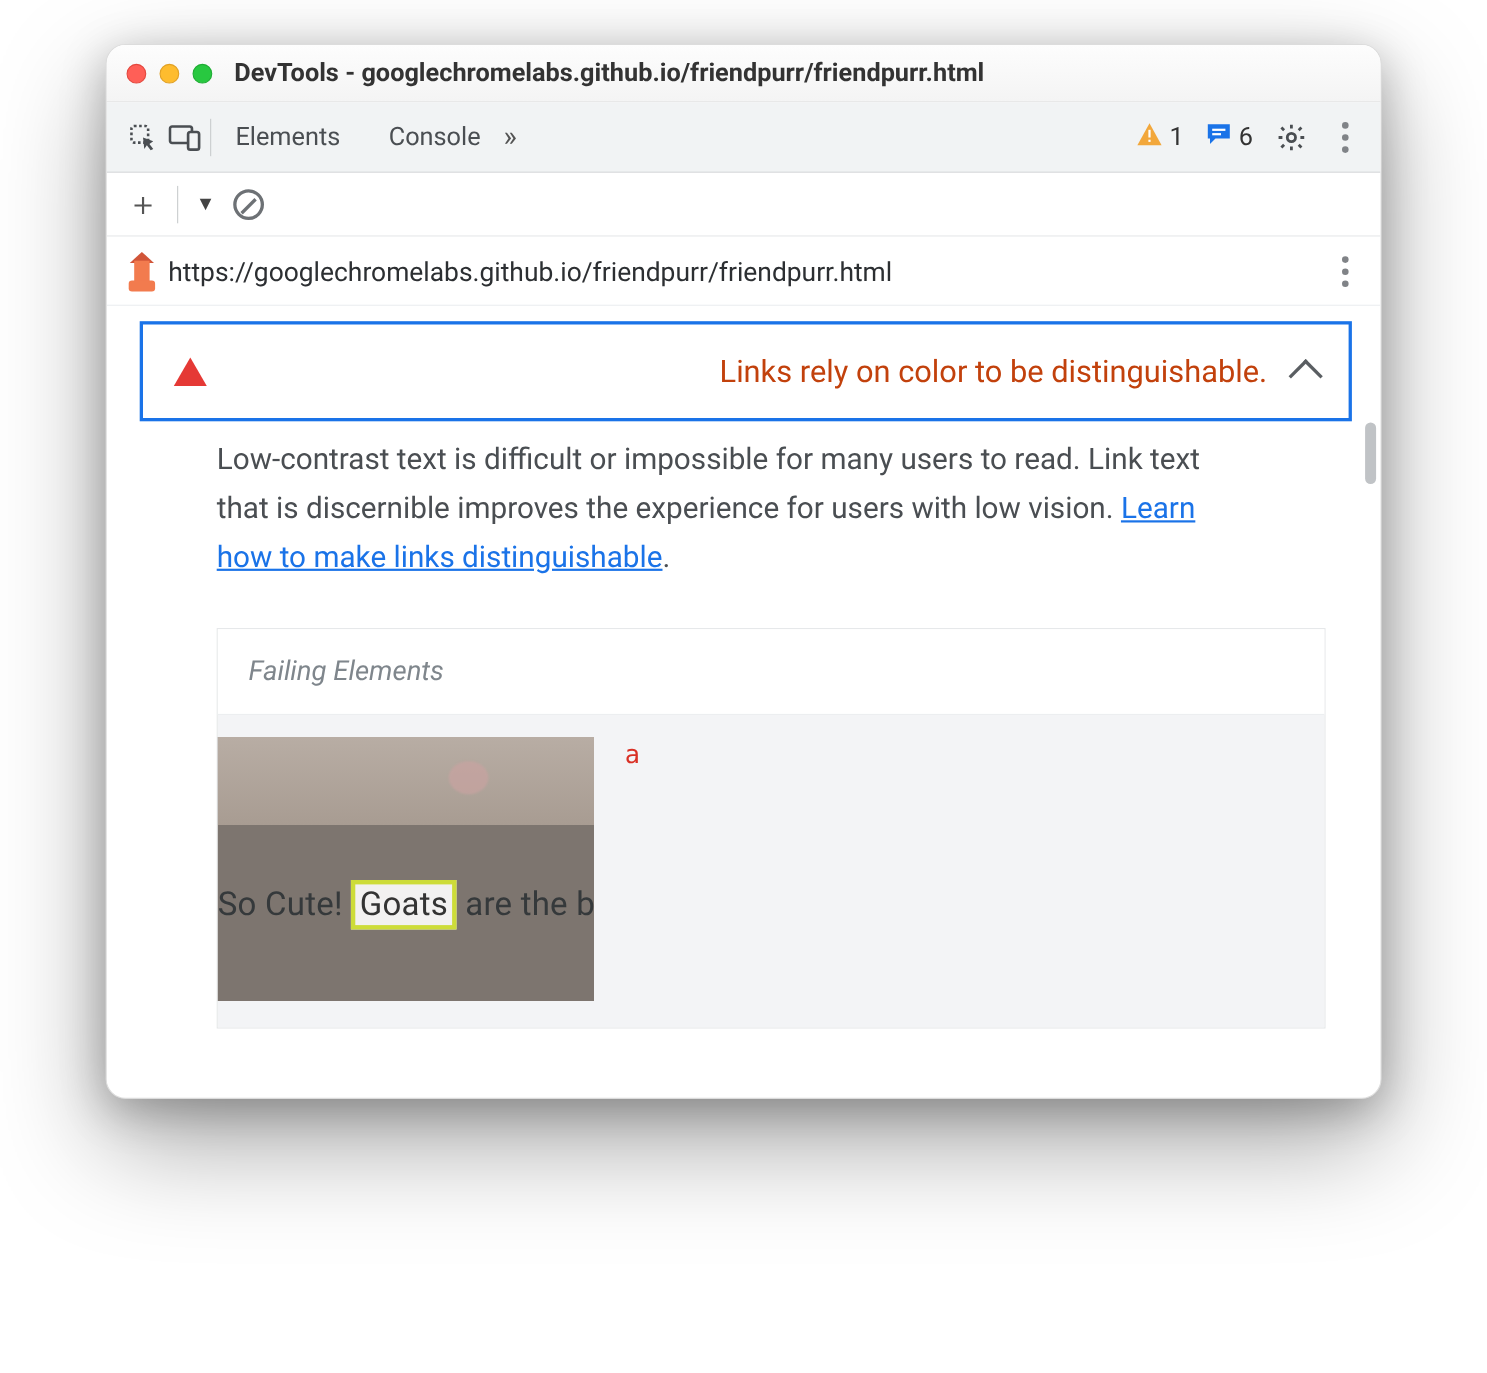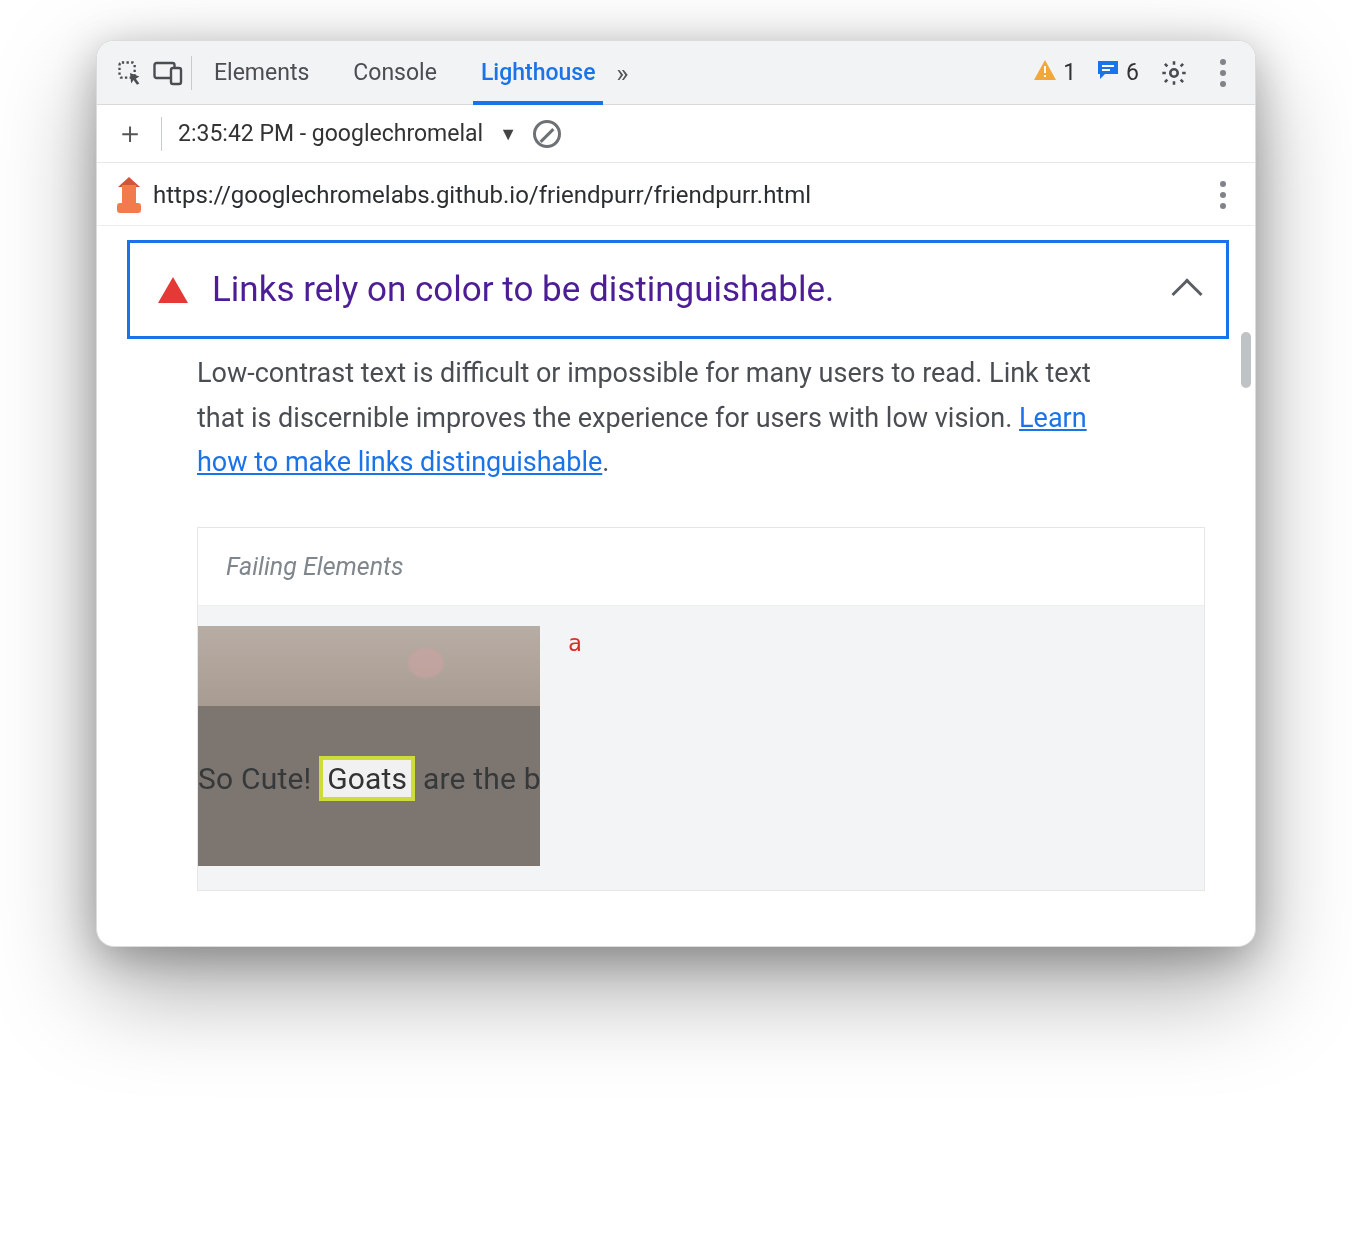--- a/index.html
+++ b/index.html
@@ -112,21 +112,21 @@
   .audit-card{
     border: 3px solid #1a73e8;
     background:#fff;
     display:flex;
     align-items:center;
     padding: 26px 28px;
     gap: 24px;
     margin-right: 16px;
   }
   .red-tri { width:0;height:0;border-left:15px solid transparent;border-right:15px solid transparent;border-bottom:26px solid #e53935;}
-  .audit-title{ font-size:35px; color:#4c1d95; flex:1;}
+  .audit-title{ font-size:28px; color:#c2410c; flex:1;text-align:right;}
   .chevron-up { width:22px;height:22px;border-left:3px solid #5a5e62;border-top:3px solid #5a5e62;transform:rotate(45deg);margin-top:8px;}
 
   .desc{
     font-size:27px;
     line-height:1.65;
     color:#4a4e52;
     padding: 12px 40px 14px 70px;
     max-width: 1050px;
   }
   .desc a{ color:#1a73e8; text-decoration: underline; }
@@ -183,39 +183,46 @@
     color:#d93025;
     font-size:23px;
     padding-top:4px;
   }
 </style>
 </head>
 <body>
 
 <div class="window">
 
+  <div class="titlebar">
+    <div class="traffic">
+      <div class="dot red"></div>
+      <div class="dot yellow"></div>
+      <div class="dot green"></div>
+    </div>
+    <div class="title">DevTools - googlechromelabs.github.io/friendpurr/friendpurr.html</div>
+  </div>
 
   <div class="toolbar">
     <div class="tool-icon">
       <svg width="28" height="28" viewBox="0 0 24 24" fill="none" stroke="#4a4e52" stroke-width="2">
         <rect x="3" y="3" width="13" height="13" rx="2" stroke-dasharray="2 2"></rect>
         <path d="M12 12 l8 3 -3 2 3 4 -2 1 -3-4 -2 3 z" fill="#4a4e52" stroke="none"></path>
       </svg>
     </div>
     <div class="tool-icon">
       <svg width="30" height="26" viewBox="0 0 30 26" fill="none" stroke="#4a4e52" stroke-width="2.4">
         <rect x="1.5" y="3" width="20" height="15" rx="2"></rect>
         <rect x="18" y="8" width="10" height="16" rx="2" fill="#f1f3f4"></rect>
       </svg>
     </div>
     <div class="divider-v"></div>
     <div class="tabs">
       <div class="tab">Elements</div>
       <div class="tab">Console</div>
-      <div class="tab active">Lighthouse</div>
     </div>
     <div class="tool-icon" style="font-size:26px;">»</div>
 
     <div class="toolbar-right">
       <div class="badge-group">
         <span class="warn-tri">
           <svg width="24" height="22" viewBox="0 0 24 22">
               <path d="M12 1 L23 21 H1 Z" fill="#f2a73b"></path>
               <rect x="11" y="7" width="2" height="7" fill="#fff"></rect>
               <rect x="11" y="16" width="2" height="2" fill="#fff"></rect>
@@ -243,21 +250,20 @@
           <span></span>
           <span></span>
           <span></span>
         </div>
     </div>
   </div>
 
   <div class="rowbar">
     <div class="plus">＋</div>
     <div class="divider-v"></div>
-    <div class="report-label">2:35:42 PM - googlechromelal</div>
     <div class="dropdown-tri">▼</div>
     <div class="slash-circle"></div>
   </div>
 
   <div class="urlrow">
     <div class="lh-icon">
       <div class="roof"></div>
         <div class="light"></div>
         <div class="tower"></div>
         <div class="base"></div>

